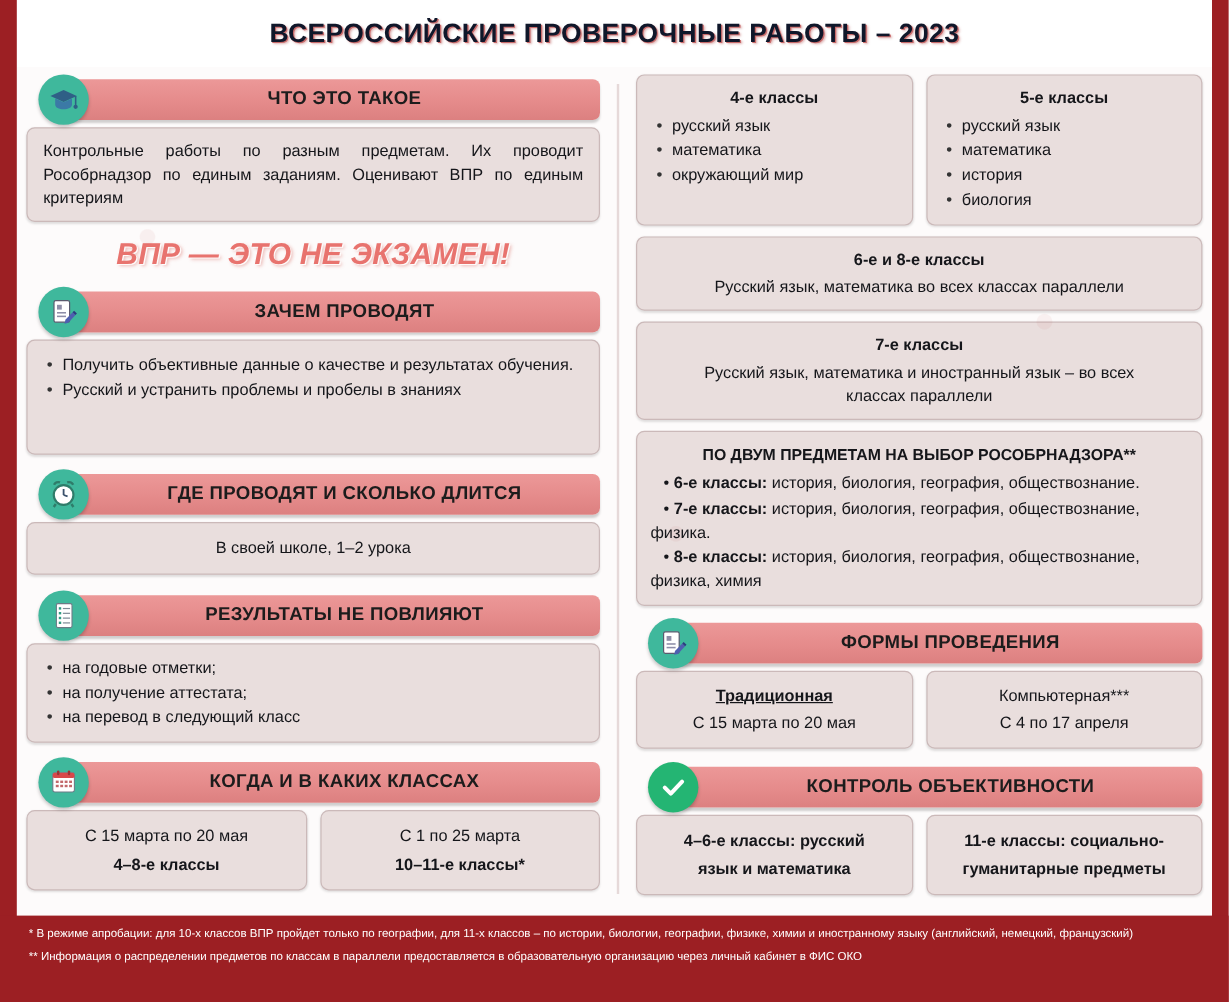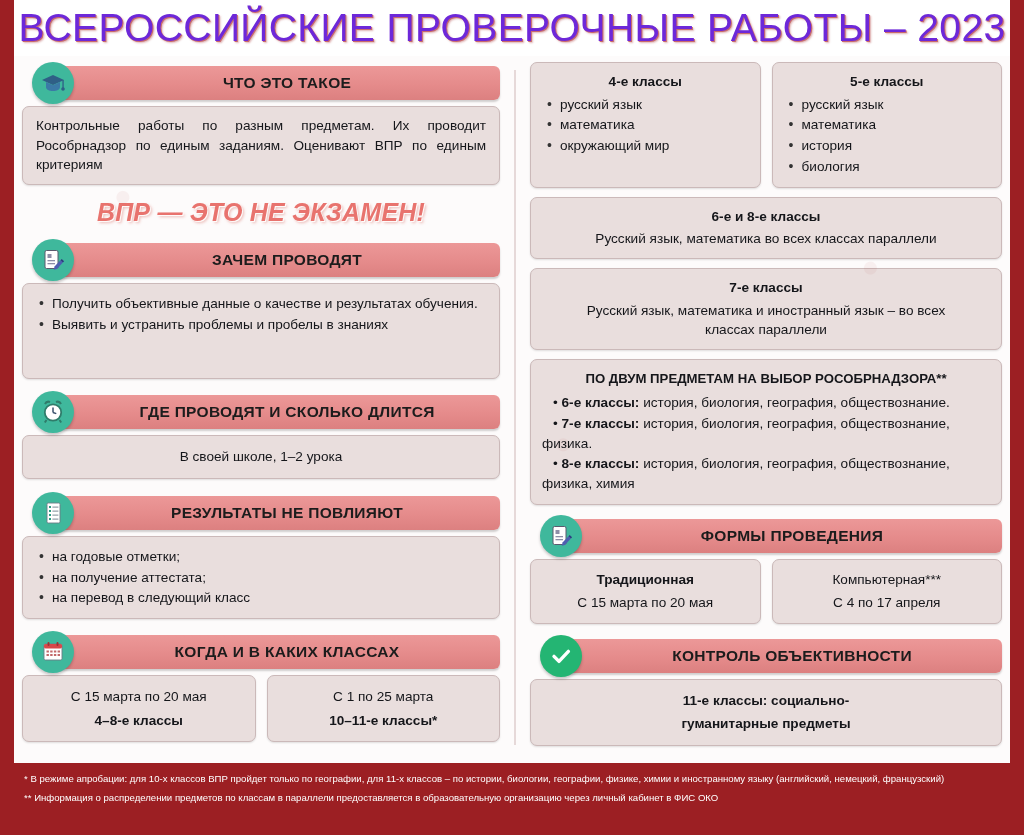--- a/index.html
+++ b/index.html
@@ -29,24 +29,24 @@
 
   
   .title-band {
     height: 56px;
     flex: 0 0 56px;
     background: #ffffff;
     display: flex; align-items: center; justify-content: center;
     position: relative;
   }
   .poster-title {
-    font-size: 39px;
-    font-weight: normal;
+    font-size: 22px;
+    font-weight: bold;
     letter-spacing: 0.4px;
-    color: #6d28d9;
+    color: #0f172a;
     text-shadow: 1px 1px 0 #c96b6b, 2px 2px 2px rgba(160,40,40,.35);
     white-space: nowrap;
   }
 
   
   .body-area {
     flex: 1 1 auto;
     position: relative;
     display: flex;
     padding: 6px 22px 0 22px;
@@ -191,21 +191,21 @@
             <rect x="6.5" y="15" width="7.5" height="1.3" fill="#8e8ea8"></rect>
             <path d="M13.5 18.5 L19.5 12.2 l2.4 2.4 l-6 6.3 l-3.1 .8 Z" fill="#4e5fb0"></path>
             <path d="M19.5 12.2 l2.4 2.4 l1.2-1.3 l-2.4-2.4 Z" fill="#2d3a80"></path>
           </svg>
         </div>
         <div class="label">ЗАЧЕМ ПРОВОДЯТ</div>
       </div>
       <div class="panel" style="min-height:96px;">
         <ul>
           <li>Получить объективные данные о качестве и результатах обучения.</li>
-          <li>Выявить и устранить проблемы и пробелы в знаниях</li>
+          <li>Русский и устранить проблемы и пробелы в знаниях</li>
         </ul>
       </div>
 
       <div class="sec-head" style="margin-top:16px;">
         <div class="sec-icon">
           <svg width="26" height="26" viewBox="0 0 26 26">
             <path d="M5 5 a4 4 0 0 1 5 -2" stroke="#2f7c6a" stroke-width="2" fill="none"></path>
             <path d="M21 5 a4 4 0 0 0 -5 -2" stroke="#2f7c6a" stroke-width="2" fill="none"></path>
             <circle cx="13" cy="13.5" r="8.2" fill="#ffffff" stroke="#2f7c6a" stroke-width="1.8"></circle>
             <line x1="13" y1="13.5" x2="13" y2="8.6" stroke="#39506b" stroke-width="1.5"></line>
@@ -340,39 +340,43 @@
             <rect x="6.5" y="12" width="7.5" height="1.3" fill="#8e8ea8"></rect>
             <rect x="6.5" y="15" width="7.5" height="1.3" fill="#8e8ea8"></rect>
             <path d="M13.5 18.5 L19.5 12.2 l2.4 2.4 l-6 6.3 l-3.1 .8 Z" fill="#4e5fb0"></path>
             <path d="M19.5 12.2 l2.4 2.4 l1.2-1.3 l-2.4-2.4 Z" fill="#2d3a80"></path>
           </svg>
         </div>
         <div class="label">ФОРМЫ ПРОВЕДЕНИЯ</div>
       </div>
       <div class="row2">
         <div class="panel center" style="padding:10px 8px;">
-          <div style="font-weight:bold;">Традиционная</div>
+          <div style="font-weight:bold;text-decoration:underline;">Традиционная</div>
           <div style="margin-top:4px;">С 15 марта по 20 мая</div>
         </div>
         <div class="panel center" style="padding:10px 8px;">
           <div>Компьютерная***</div>
           <div style="margin-top:4px;">С 4 по 17 апреля</div>
         </div>
       </div>
 
       <div class="sec-head" style="margin-top:15px;">
         <div class="sec-icon green">
           <svg width="26" height="26" viewBox="0 0 26 26">
             <path d="M6 13.4 L11 18.4 L20.4 8.4" stroke="#ffffff" stroke-width="3.4" fill="none" stroke-linecap="round" stroke-linejoin="round"></path>
           </svg>
         </div>
         <div class="label">КОНТРОЛЬ ОБЪЕКТИВНОСТИ</div>
       </div>
       <div class="row2">
         <div class="panel center" style="padding:11px 8px;font-weight:bold;">
+          <div>4–6-е классы: русский</div>
+          <div style="margin-top:3px;">язык и математика</div>
+        </div>
+        <div class="panel center" style="padding:11px 8px;font-weight:bold;">
           <div>11-е классы: социально-</div>
           <div style="margin-top:3px;">гуманитарные предметы</div>
         </div>
       </div>
     </div>
   </div>
 
   <div class="footer">
     <p>* В режиме апробации: для 10-х классов ВПР пройдет только по географии, для 11-х классов – по истории, биологии, географии, физике, химии и иностранному языку (английский, немецкий, французский)</p>
     <p>** Информация о распределении предметов по классам в параллели предоставляется в образовательную организацию через личный кабинет в ФИС ОКО</p>

